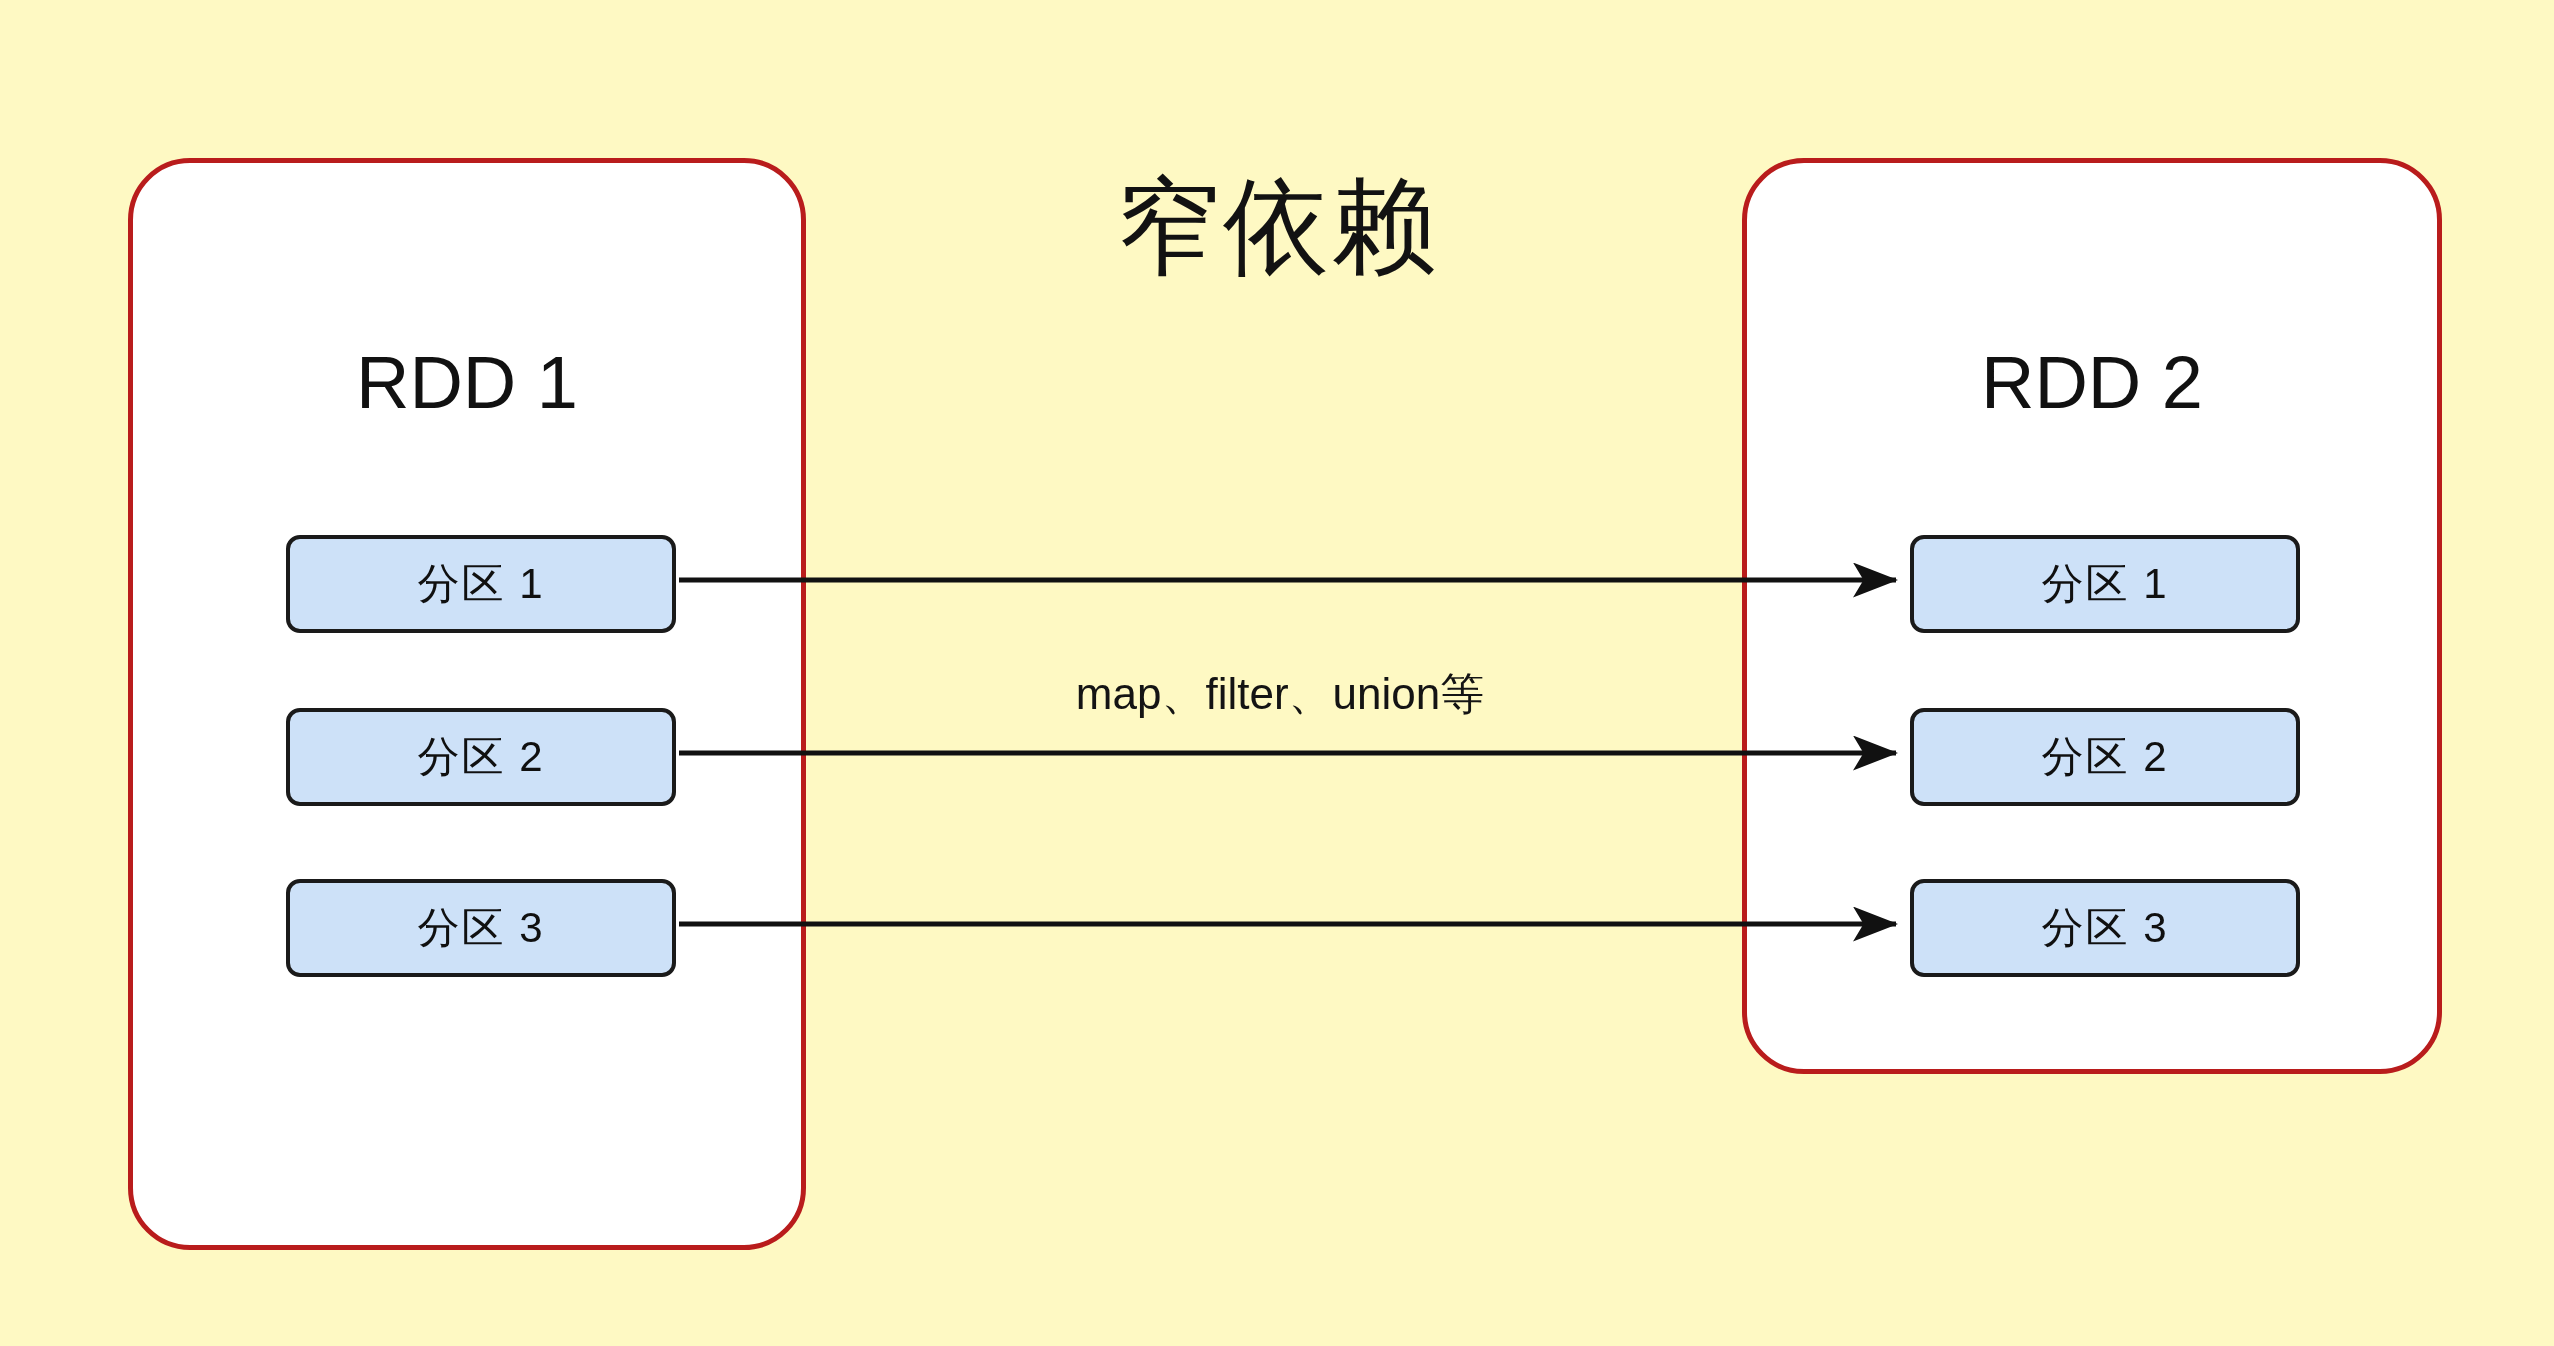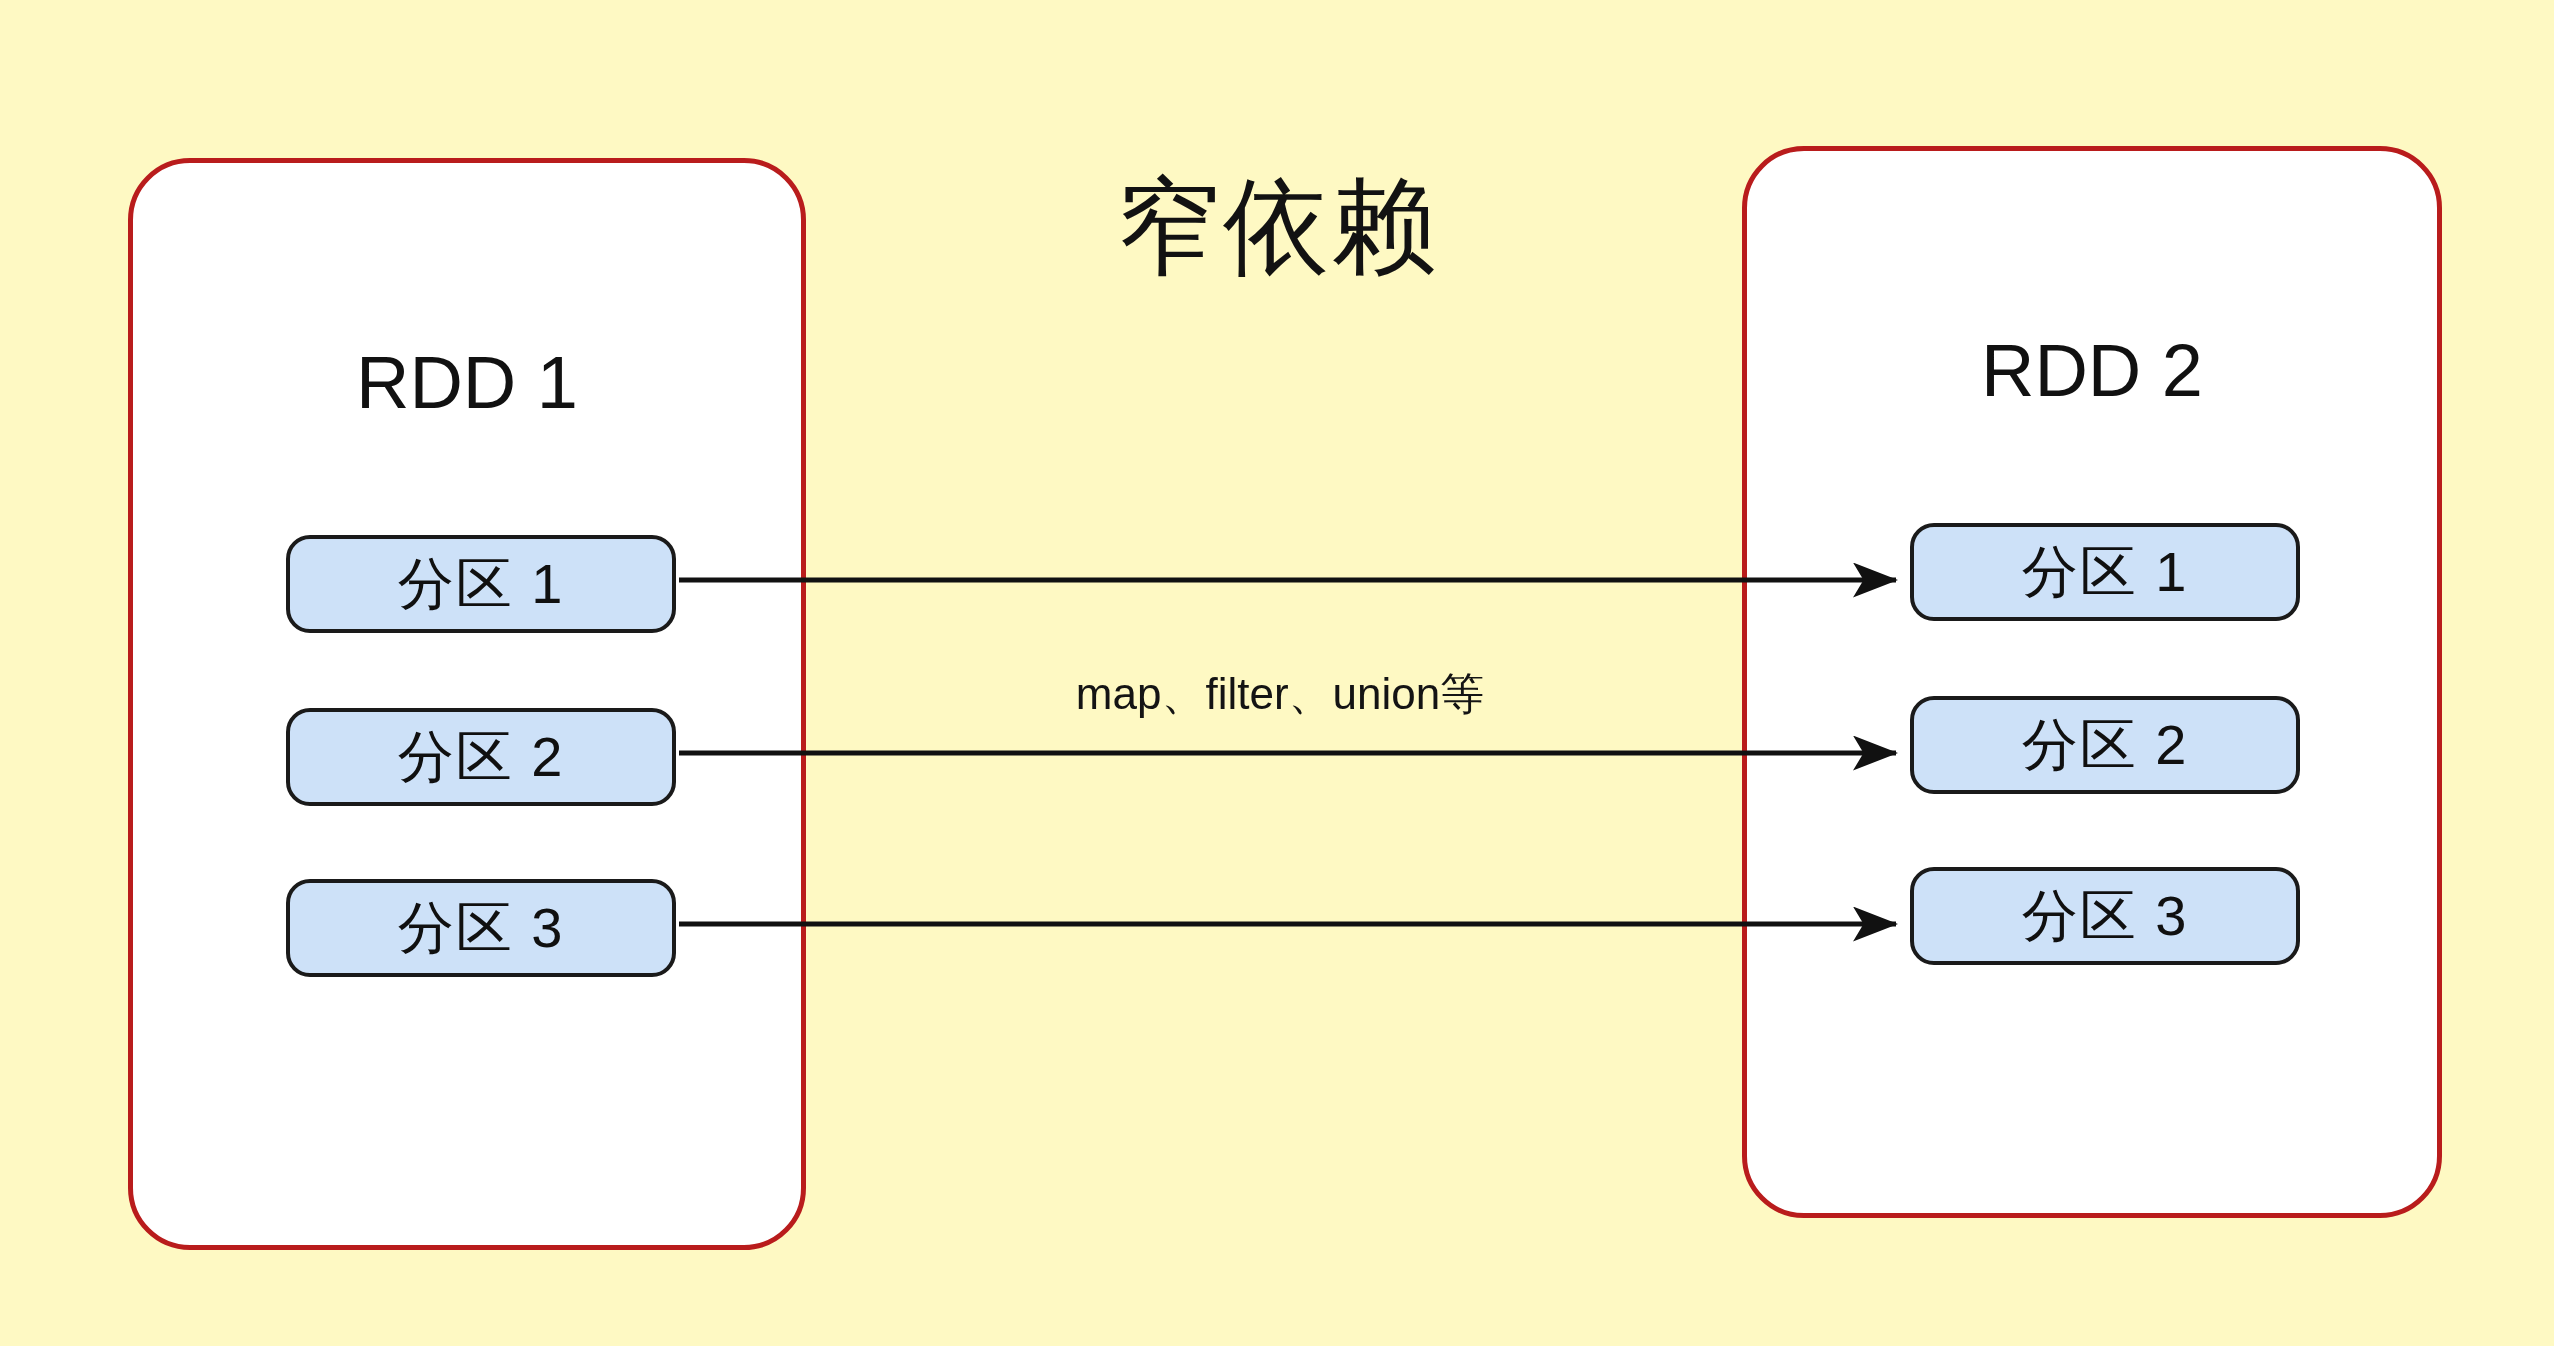--- a/index.html
+++ b/index.html
@@ -46,23 +46,23 @@
     box-sizing: border-box;
   }
   #rdd-1 {
     left: 128px;
     top: 158px;
     width: 678px;
     height: 1092px;
   }
   #rdd-2 {
     left: 1742px;
-    top: 146px;
+    top: 158px;
     width: 700px;
-    height: 1072px;
+    height: 916px;
   }
 
   .rdd-title {
     position: absolute;
     left: 0;
     width: 100%;
     text-align: center;
     font-size: 74px;
     line-height: 1;
     color: #111111;
@@ -70,26 +70,26 @@
     white-space: nowrap;
   }
   #rdd-1 .rdd-title { top: 183px; }
   #rdd-2 .rdd-title { top: 183px; }
 
   
   .partition {
     position: absolute;
     background: #cde1f8;
     border: 4px solid #1a1a1a;
-    border-radius: 24px;
+    border-radius: 14px;
     box-sizing: border-box;
     display: flex;
     align-items: center;
     justify-content: center;
-    font-size: 56px;
+    font-size: 42px;
     line-height: 1;
     color: #101010;
     letter-spacing: 2px;
     white-space: nowrap;
   }
   
   #rdd-1 .partition {
     left: 153px;
     width: 390px;
     height: 98px;

